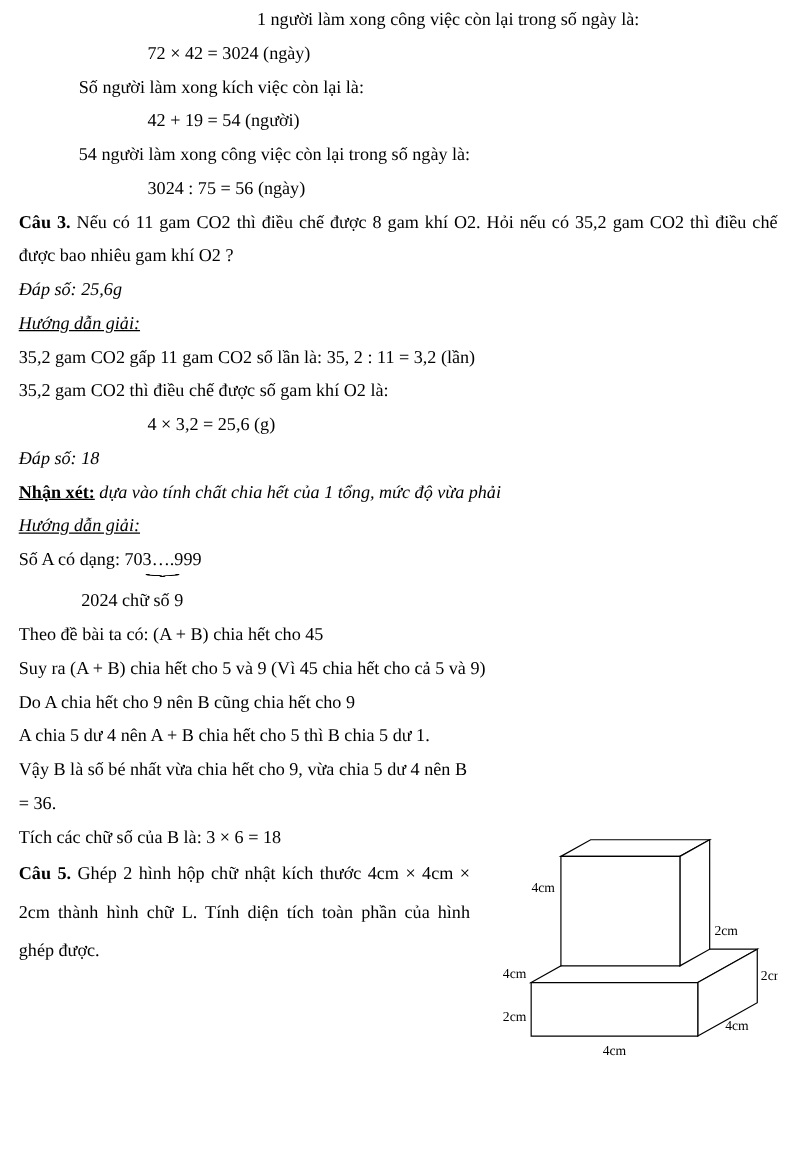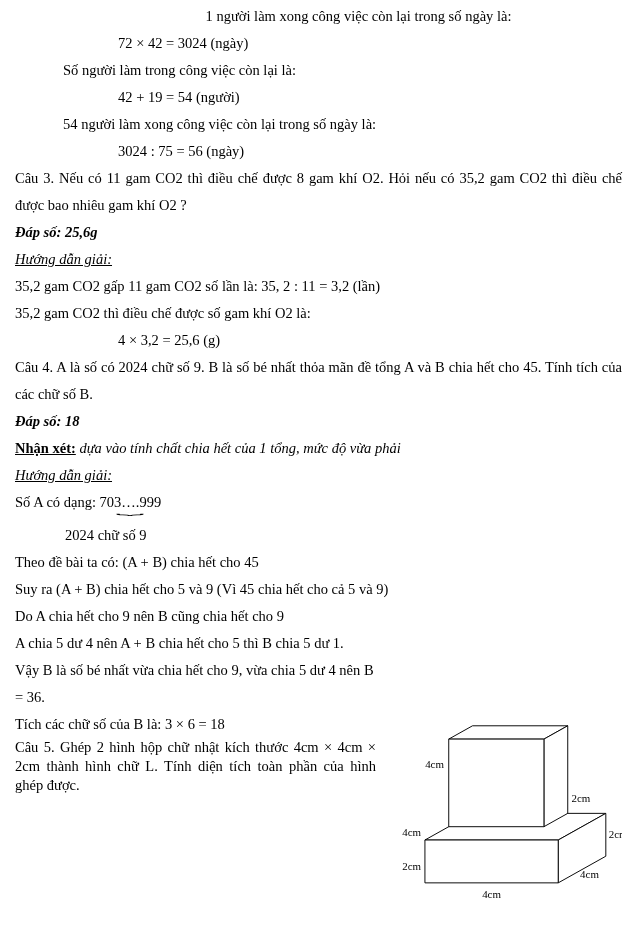--- a/index.html
+++ b/index.html
@@ -8,58 +8,57 @@
     width:640px; height:937px; overflow:hidden;
     font-family:"Liberation Serif","DejaVu Serif",serif;
     font-size:14.5px; color:#000;
   }
   .page { padding:3px 18px 0 15px; }
   .line { line-height:27px; }
   .just { text-align:justify; }
   .ind-a { padding-left:80px;text-align:center; }
   .ind-b { padding-left:48px; }
   .ind-f { padding-left:103px; }
-  .qlabel { font-weight:normal; }
-  .ds { font-weight:bold; font-style:italic; }
+  .qlabel { font-weight:bold; }
+  .ds { font-weight:normal; font-style:italic; }
   .hdg { font-weight:normal; font-style:italic; text-decoration:underline; display:inline-block; }
   .nx-label { font-weight:bold; text-decoration:underline; }
   .nx-rest { font-style:italic; }
   .brace-wrap { position:relative; display:inline-block; }
   .underbrace {
     position:absolute; left:50%; top:14px;
     transform:translateX(-50%) scaleX(3.6) scaleY(0.8);
     font-family:"DejaVu Sans",sans-serif; font-size:13px; line-height:13px;
   }
   .note-2024 { padding-left:50px; margin-top:6px; }
-  .cau5line { line-height:19px; }
+  .cau5line { line-height:31px; }
   figure.lshape { float:right; width:238px; margin:2px 0 0 8px; }
   figure.lshape svg { display:block; }
   .fig-poly { fill:#ffffff; stroke:#000000; stroke-width:1; stroke-linejoin:miter; }
   .fig-label { font-family:"Liberation Serif","DejaVu Serif",serif; font-size:11.5px; fill:#000; }
 </style>
 </head>
 <body>
 
 <div class="page">
 
   <p class="line ind-a">1 người làm xong công việc còn lại trong số ngày là:</p>
   <p class="line ind-f">72 × 42 = 3024 (ngày)</p>
-  <p class="line ind-b">Số người làm trong công việc còn lại là:</p>
+  <p class="line ind-b">Số người làm xong kích việc còn lại là:</p>
   <p class="line ind-f">42 + 19 = 54 (người)</p>
   <p class="line ind-b">54 người làm xong công việc còn lại trong số ngày là:</p>
   <p class="line ind-f">3024 : 75 = 56 (ngày)</p>
 
   <p class="line just"><span class="qlabel">Câu 3.</span><span> Nếu có 11 gam CO2 thì điều chế được 8 gam khí O2. Hỏi nếu có 35,2 gam CO2 thì điều chế được bao nhiêu gam khí O2 ?</span></p>
   <p class="line"><span class="ds">Đáp số: 25,6g</span></p>
   <p class="line"><span class="hdg">Hướng dẫn giải:</span></p>
   <p class="line">35,2 gam CO2 gấp 11 gam CO2 số lần là: 35, 2 : 11 = 3,2 (lần)</p>
   <p class="line">35,2 gam CO2 thì điều chế được số gam khí O2 là:</p>
   <p class="line ind-f">4 × 3,2 = 25,6 (g)</p>
 
-  <p class="line just"><span class="qlabel">Câu 4.</span><span> A là số có 2024 chữ số 9. B là số bé nhất thỏa mãn đề tổng A và B chia hết cho 45. Tính tích của các chữ số B.</span></p>
   <p class="line"><span class="ds">Đáp số: 18</span></p>
   <p class="line"><span class="nx-label">Nhận xét:</span><span class="nx-rest"> dựa vào tính chất chia hết của 1 tổng, mức độ vừa phải</span></p>
   <p class="line"><span class="hdg">Hướng dẫn giải:</span></p>
 
   <p class="line"><span>Số A có dạng: </span><span class="brace-wrap"><span>703….999</span><span class="underbrace">⏟</span></span></p>
   <p class="line note-2024">2024 chữ số 9</p>
 
   <p class="line">Theo đề bài ta có: (A + B) chia hết cho 45</p>
   <p class="line">Suy ra (A + B) chia hết cho 5 và 9 (Vì 45 chia hết cho cả 5 và 9)</p>
   <p class="line">Do A chia hết cho 9 nên B cũng chia hết cho 9</p>

